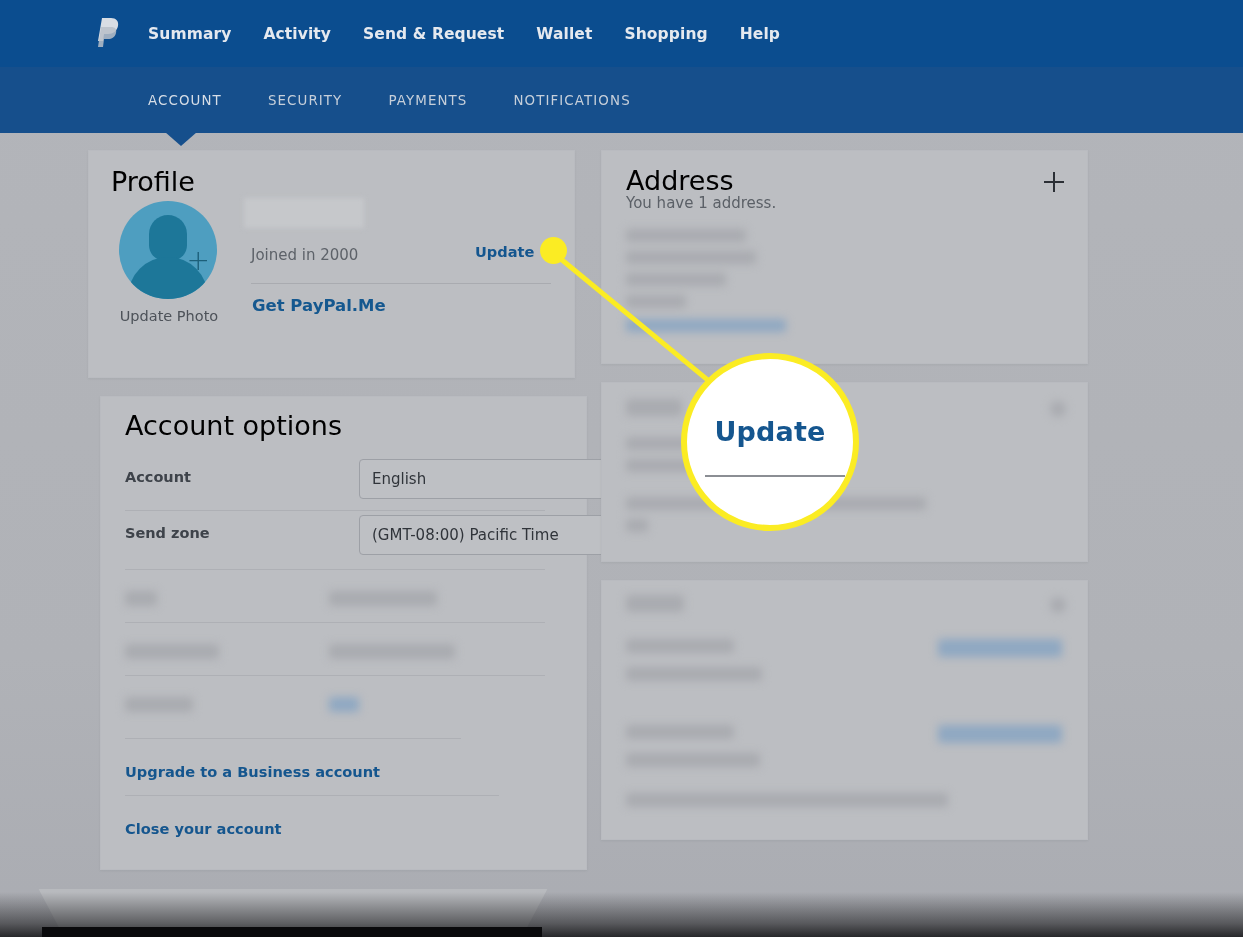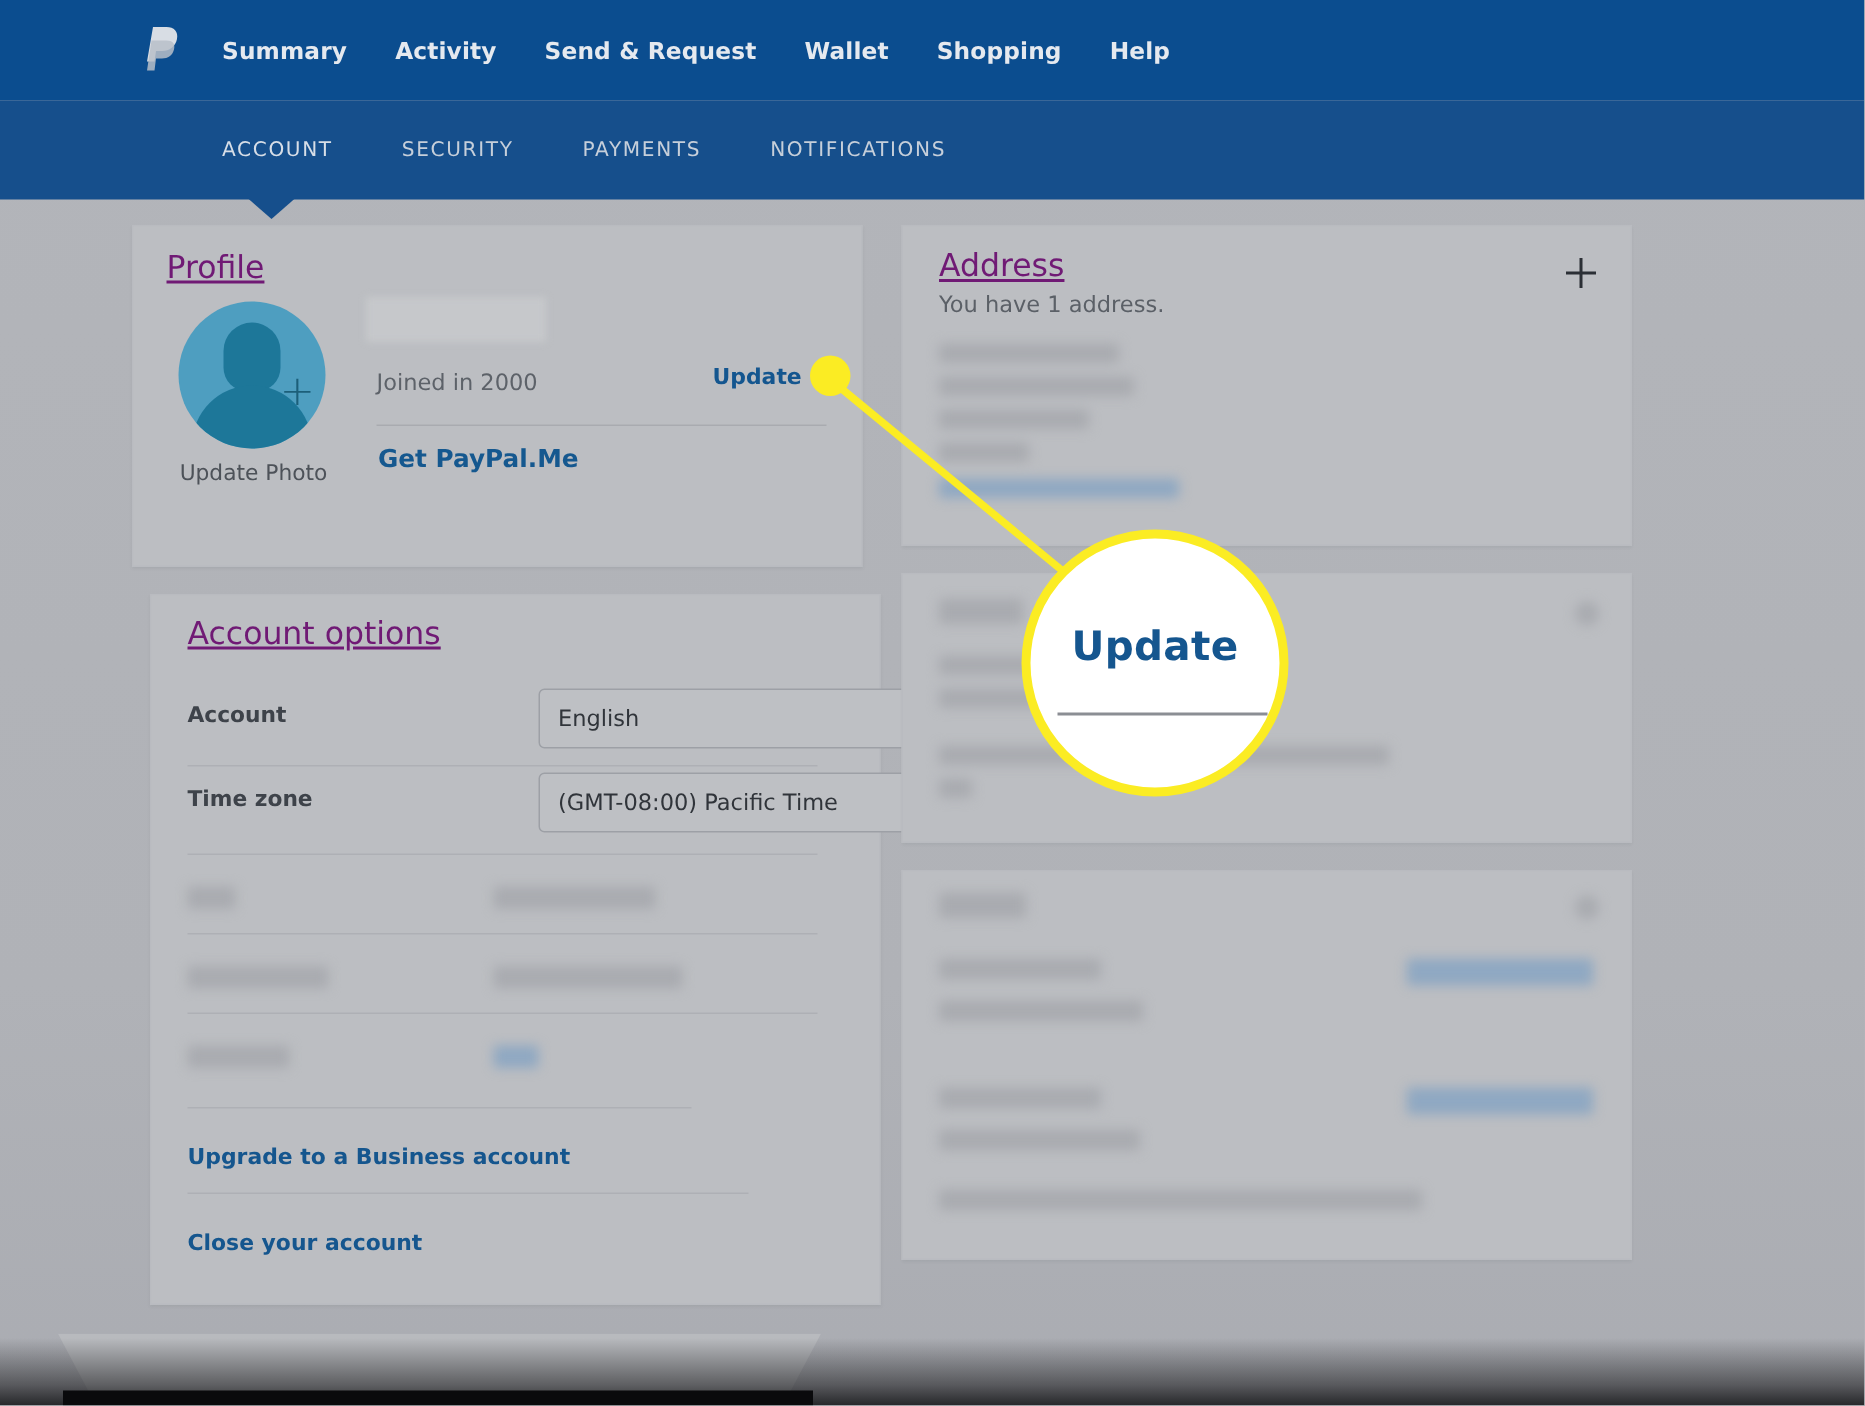--- a/index.html
+++ b/index.html
@@ -84,21 +84,21 @@
     border: 1px solid #b9bbc0;
     box-shadow: 0 1px 2px rgba(80,84,92,.10);
   }
   .card-profile  { left: 88px;  top: 150px; width: 487px; height: 228px; }
   .card-options  { left: 100px;  top: 396px; width: 487px; height: 474px; }
   .card-address  { left: 601px; top: 150px; width: 487px; height: 214px; }
   .card-phone    { left: 601px; top: 382px; width: 487px; height: 180px; }
   .card-email    { left: 601px; top: 580px; width: 487px; height: 260px; }
 
   .card-title {
-    font-size: 21px; color: #701a75; font-weight: 400; text-decoration: underline;
+    font-size: 27px; color: #000000; font-weight: 400;
   }
   .card-sub { font-size: 15px; color: #5b6067; margin-top: 3px; }
 
   
   .profile-title { position: absolute; left: 22px; top: 15px; }
   .avatar-wrap { position: absolute; left: 30px; top: 50px; width: 100px; text-align: center; }
   .avatar {
     width: 98px; height: 98px; border-radius: 50%;
     background: #4e9ec0; position: relative; overflow: hidden;
   }
@@ -295,21 +295,21 @@
         <span class="chev">
           <svg width="13" height="13" viewBox="0 0 13 13" fill="none" stroke="#4a5058" stroke-width="1.3">
             <path d="M2 4.5l4.5 4.5L11 4.5"></path>
           </svg>
         </span>
       </div>
     </div>
     <div class="opt-rule" style="top:113px;"></div>
 
     <div class="opt-row" style="top:118px;">
-      <div class="opt-label">Time zone</div>
+      <div class="opt-label">Send zone</div>
       <div class="opt-select">
         <span>(GMT-08:00) Pacific Time</span>
         <span class="chev">
           <svg width="13" height="13" viewBox="0 0 13 13" fill="none" stroke="#4a5058" stroke-width="1.3">
             <path d="M2 4.5l4.5 4.5L11 4.5"></path>
           </svg>
         </span>
       </div>
     </div>
     <div class="opt-rule" style="top:172px;"></div>

